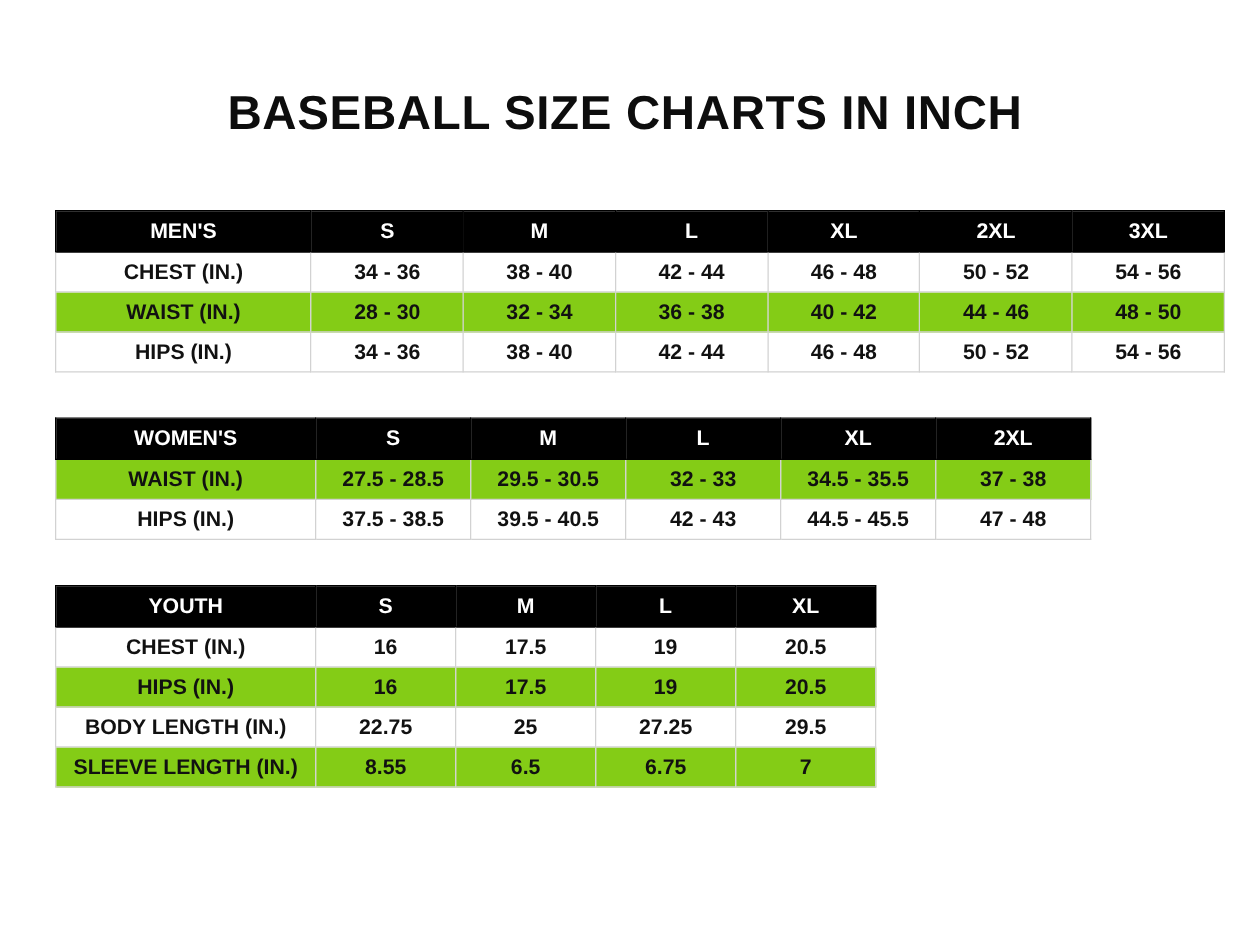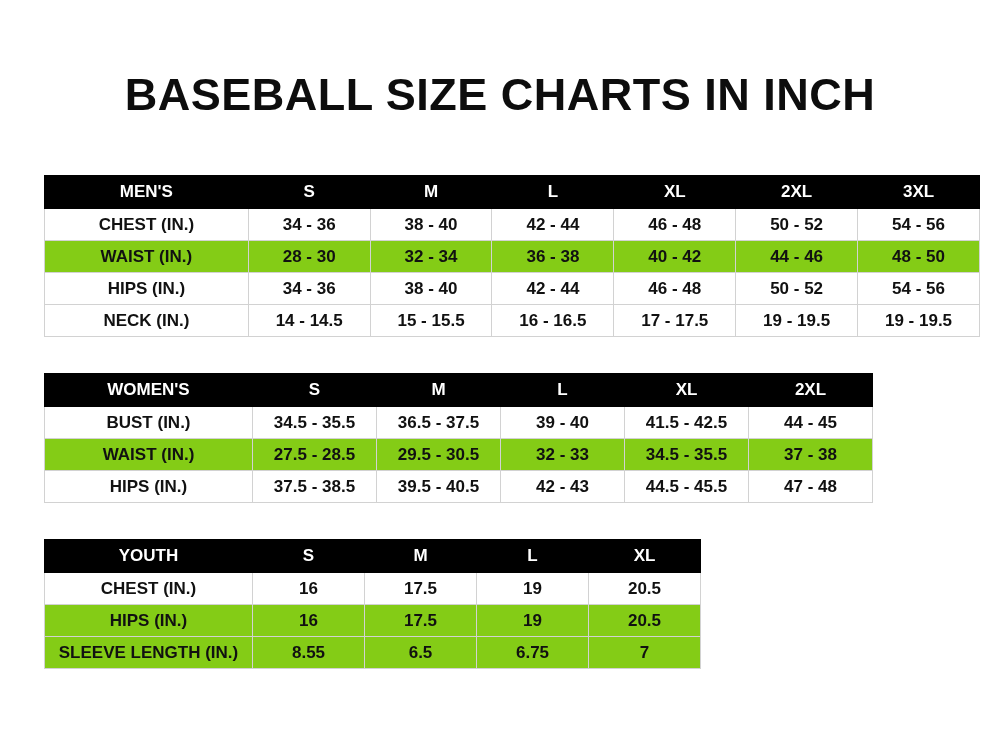--- a/index.html
+++ b/index.html
@@ -15,21 +15,21 @@
     overflow: hidden;
   }
   .page {
     position: relative;
     width: 1000px;
     height: 752px;
     box-sizing: border-box;
   }
   .title {
     text-align: center;
-    font-size: 45px;
+    font-size: 38px;
     font-weight: bold;
     letter-spacing: 0.5px;
     color: #0d0d0d;
     margin: 0;
     padding-top: 72px;
     line-height: 1;
   }
   .charts {
     margin-top: 58px;
     padding-left: 44px;
@@ -123,29 +123,20 @@
         </tr>
         <tr>
           <td class="row-label">HIPS (IN.)</td>
           <td>34 - 36</td>
           <td>38 - 40</td>
           <td>42 - 44</td>
           <td>46 - 48</td>
           <td>50 - 52</td>
           <td>54 - 56</td>
         </tr>
-        <tr>
-          <td class="row-label">NECK (IN.)</td>
-          <td>14 - 14.5</td>
-          <td>15 - 15.5</td>
-          <td>16 - 16.5</td>
-          <td>17 - 17.5</td>
-          <td>19 - 19.5</td>
-          <td>19 - 19.5</td>
-        </tr>
       </tbody>
     </table>
 
     <table class="size-table women">
       <colgroup>
         <col class="c0">
           <col class="v">
           <col class="v">
           <col class="v">
           <col class="v">
@@ -155,28 +146,20 @@
         <tr>
           <th class="label-head">WOMEN'S</th>
           <th>S</th>
           <th>M</th>
           <th>L</th>
           <th>XL</th>
           <th>2XL</th>
         </tr>
       </thead>
       <tbody>
-        <tr>
-          <td class="row-label">BUST (IN.)</td>
-          <td>34.5 - 35.5</td>
-          <td>36.5 - 37.5</td>
-          <td>39 - 40</td>
-          <td>41.5 - 42.5</td>
-          <td>44 - 45</td>
-        </tr>
         <tr class="alt">
           <td class="row-label">WAIST (IN.)</td>
           <td>27.5 - 28.5</td>
           <td>29.5 - 30.5</td>
           <td>32 - 33</td>
           <td>34.5 - 35.5</td>
           <td>37 - 38</td>
         </tr>
         <tr>
           <td class="row-label">HIPS (IN.)</td>
@@ -214,20 +197,27 @@
           <td>19</td>
           <td>20.5</td>
         </tr>
         <tr class="alt">
           <td class="row-label">HIPS (IN.)</td>
           <td>16</td>
           <td>17.5</td>
           <td>19</td>
           <td>20.5</td>
         </tr>
+        <tr>
+          <td class="row-label">BODY LENGTH (IN.)</td>
+          <td>22.75</td>
+          <td>25</td>
+          <td>27.25</td>
+          <td>29.5</td>
+        </tr>
         <tr class="alt">
           <td class="row-label">SLEEVE LENGTH (IN.)</td>
           <td>8.55</td>
           <td>6.5</td>
           <td>6.75</td>
           <td>7</td>
         </tr>
       </tbody>
     </table>
 

